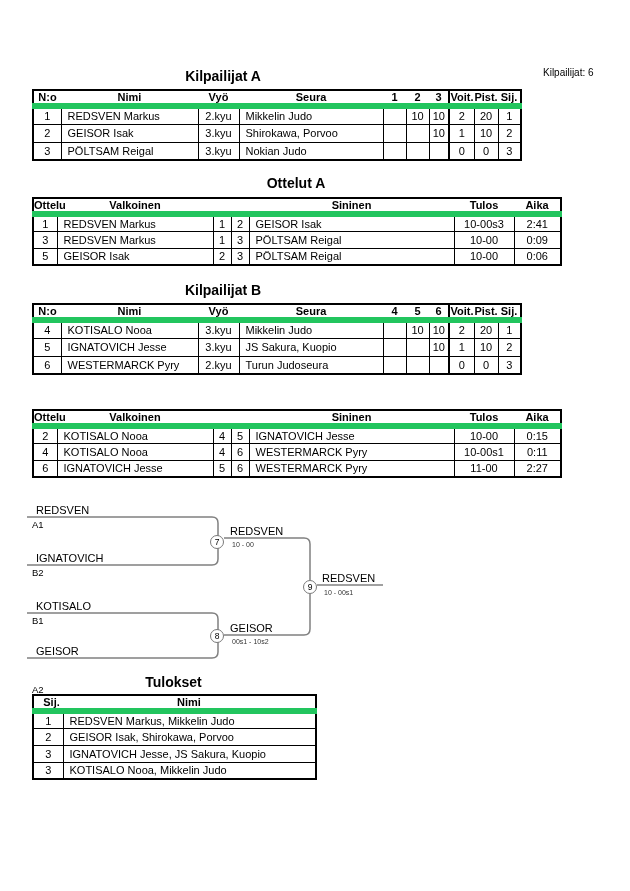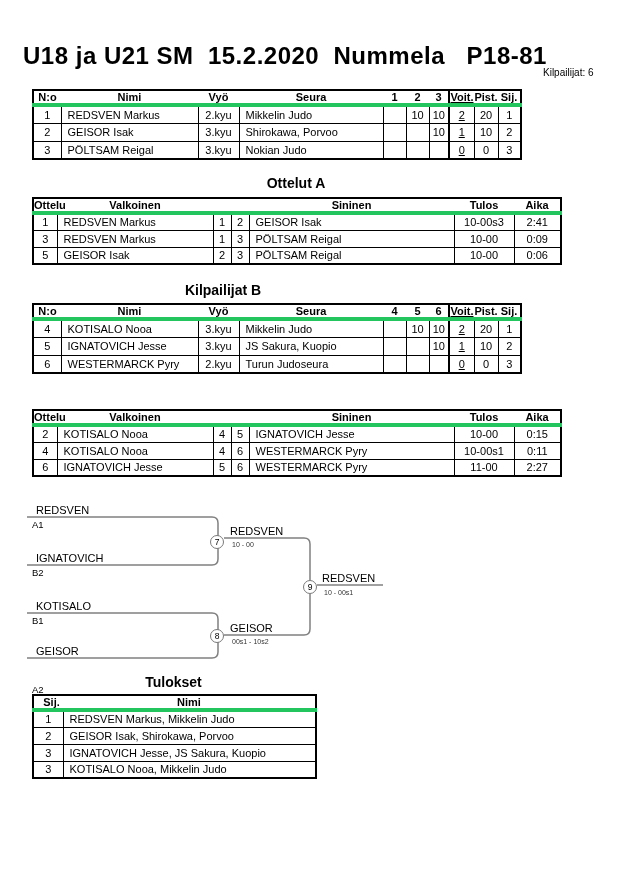--- a/index.html
+++ b/index.html
@@ -15,50 +15,50 @@
   .sec-heading { position:absolute; font-size:14px; font-weight:bold; text-align:center; white-space:nowrap; }
   .h-pool  { left:32px; width:382px; }
   .h-match { left:32px; width:528px;text-align:center; }
   .h-res   { left:32px; width:283px; }
 
   table.tbl {
     position:absolute; border-collapse:collapse; table-layout:fixed;
     border:2px solid #000; font-size:11px; background:#fff;
   }
   .tbl th {
-    border:none; border-bottom:4px solid #22c55e; font-weight:bold; font-size:11px;
+    border:none; border-bottom:6px solid #22c55e; font-weight:bold; font-size:11px;
     padding:0; white-space:nowrap; overflow:visible; text-align:center;
   }
   .tbl td { border:1px solid #000; padding:0; white-space:nowrap; overflow:hidden; }
   .tbl thead tr { height:15px; }
   .pool tbody tr { height:18px; }
   .match tbody tr { height:17px; }
   .res tbody tr { height:17px; }
   .al { text-align:left; padding-left:2px; }
   td.l { text-align:left; padding-left:6px; }
   td.c { text-align:center; }
-  .vgrp { border-left:2px solid #000 !important;text-decoration:underline; }
+  .vgrp { border-left:2px solid #000 !important; }
 
   .bracket-svg { position:absolute; left:20px; top:495px; }
   .bk-name { position:absolute; font-size:11px; white-space:nowrap; }
   .bk-seed { position:absolute; font-size:9.5px; white-space:nowrap; }
   .bk-score { position:absolute; font-size:7px; color:#333; white-space:nowrap; }
   .bk-circle {
     position:absolute; width:12px; height:12px; border:1px solid #7a7a7a; border-radius:50%;
     background:#fff; font-size:8.5px; line-height:12px; text-align:center;
   }
 </style>
 </head>
 <body>
 
 <div class="page">
 
-  <div class="title">U18 ja U21 SM  15.2.2020  Nummela   P18-81</div>
   <div class="count-label">Kilpailijat: 6</div>
 
+  <div class="sec-heading h-pool" style="top:68px;">Kilpailijat A</div>
   <table class="tbl pool" style="left:32px; top:89px; width:488px;">
     <colgroup>
       <col style="width:28px">
         <col style="width:137px">
         <col style="width:41px">
         <col style="width:144px">
       <col style="width:23px">
         <col style="width:23px">
         <col style="width:20px">
       <col style="width:25px">

